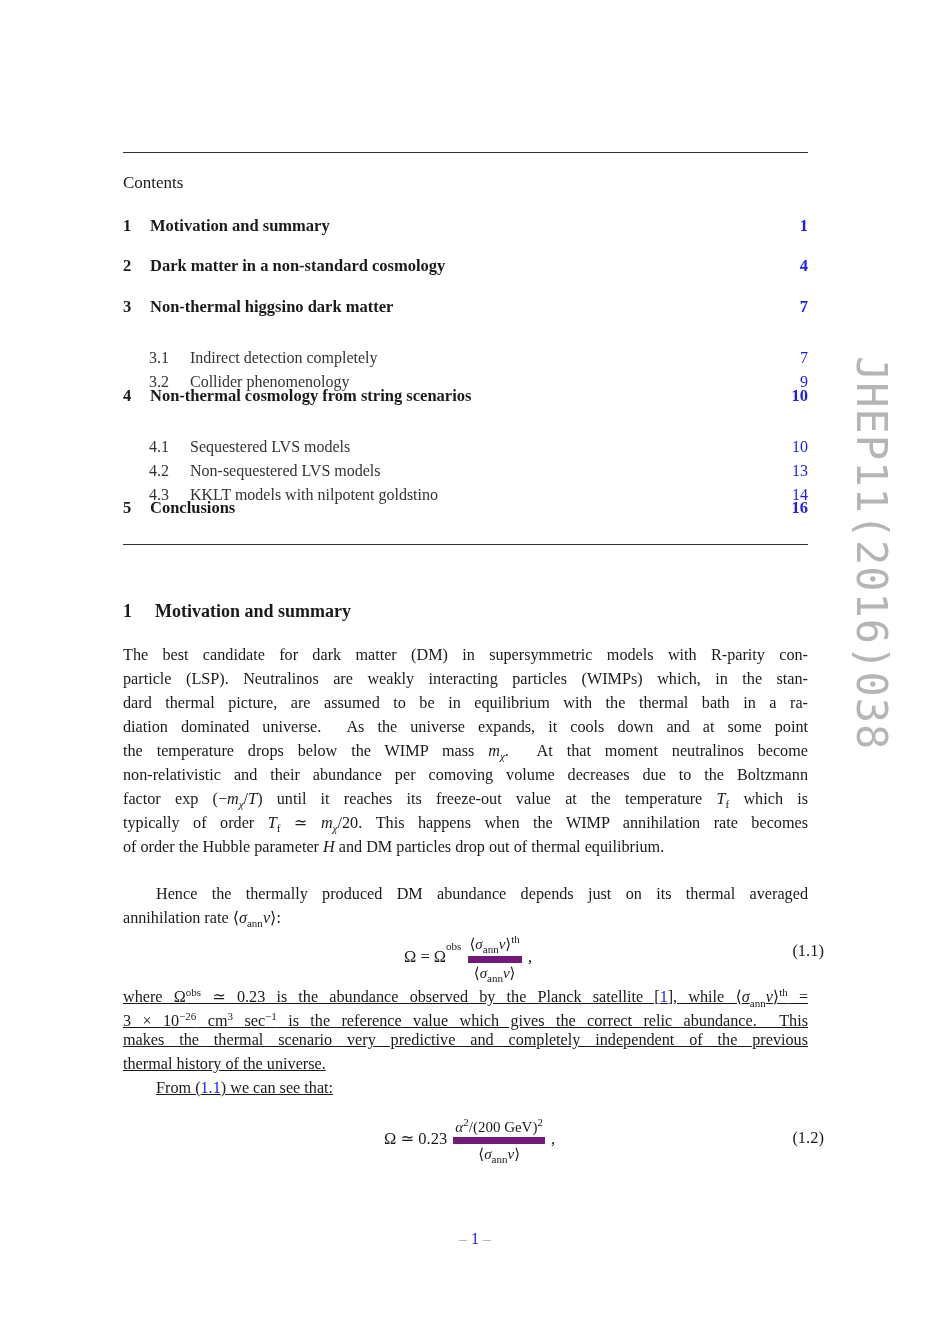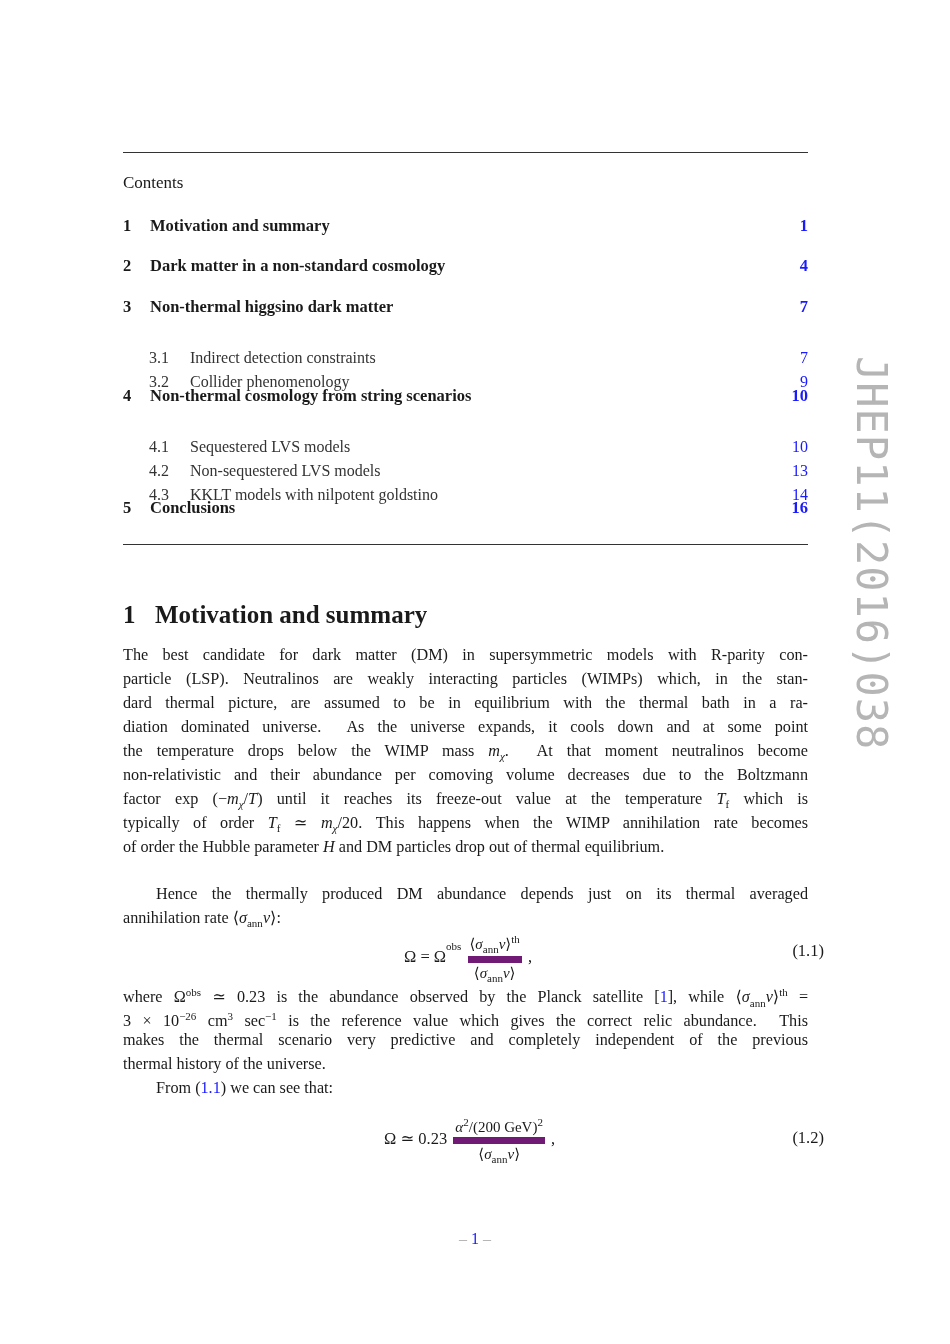--- a/index.html
+++ b/index.html
@@ -13,21 +13,21 @@
   .toc-row .num { position: absolute; left: 0; }
   .toc-row.sub .num { left: 26px; }
   .toc-row .label { position: absolute; left: 27px; }
   .toc-row.sub .label { left: 67px; }
   .toc-row .page { position: absolute; right: 0; color: #1a1aff; }
   .jhep { position: absolute; left: 848px; top: 356px; width: 60px; height: 430px; }
   .jhep span { position: absolute; left: 0; top: 0; transform-origin: 0 0;
     transform: translate(48px, 0) rotate(90deg);
     font-family: "DejaVu Sans Mono", "Liberation Mono", monospace; font-size: 42px;
     color: #b5b5b5; letter-spacing: 1px; white-space: nowrap; font-weight: 200; }
-  .sec-heading { position: absolute; left: 123px; top: 601px; font-size: 25px; font-weight: bold; }
+  .sec-heading { position: absolute; left: 123px; top: 601px; font-size: 18px; font-weight: bold; }
   .sec-heading .n { display: inline-block; width: 32px; }
   .para { position: absolute; left: 123px; width: 685px; font-size: 16.2px; line-height: 24px;
           text-align: justify; }
   .para .line { display: block; text-align: justify; text-align-last: justify; white-space: nowrap; height: 24px; }
   .para .line.last { text-align-last: left; }
   .indent { padding-left: 33px; }
   .cite { color: #1a1aff; }
   .eq { position: absolute; left: 139px; width: 685px; font-size: 16.5px; }
   .eq .num { position: absolute; right: 0; }
   .frac { display: inline-block; vertical-align: middle; text-align: center; margin: 0 2px; }
@@ -56,21 +56,21 @@
       <span class="label">Dark matter in a non-standard cosmology</span>
       <span class="page">4</span>
     </div>
     <div class="toc-row sec" style="top: 297px;">
       <span class="num">3</span>
       <span class="label">Non-thermal higgsino dark matter</span>
       <span class="page">7</span>
     </div>
     <div class="toc-row sub" style="top: 321px;">
       <span class="num">3.1</span>
-      <span class="label">Indirect detection constraints</span>
+      <span class="label">Indirect detection completely</span>
       <span class="page">7</span>
     </div>
     <div class="toc-row sub" style="top: 345px;">
       <span class="num">3.2</span>
       <span class="label">Collider phenomenology</span>
       <span class="page">9</span>
     </div>
     <div class="toc-row sec" style="top: 386px;">
       <span class="num">4</span>
       <span class="label">Non-thermal cosmology from string scenarios</span>
@@ -128,21 +128,21 @@
 <div class="eq" style="top:927px; height:46px;">
   <span style="position:absolute; left:265px; top:6px;">Ω = Ω<sup style="position:relative;top:-6px;">obs</sup>
     <span class="frac">
       <span class="top">⟨<i>σ</i><sub>ann</sub><i>v</i>⟩<sup>th</sup></span>
       <span class="bot">⟨<i>σ</i><sub>ann</sub><i>v</i>⟩</span>
     </span> ,
   </span>
   <span class="num" style="top:14px;">(1.1)</span>
 </div>
 
-<div class="para" style="top:980px;">
+<div class="para" style="top:980px;text-decoration:underline;">
   <span class="line">where Ω<sup>obs</sup> ≃ 0.23 is the abundance observed by the Planck satellite [<a class="cite">1</a>], while ⟨<i>σ</i><sub>ann</sub><i>v</i>⟩<sup>th</sup> =</span>
   <span class="line">3 × 10<sup>−26</sup> cm<sup>3</sup> sec<sup>−1</sup> is the reference value which gives the correct relic abundance.&nbsp; This</span>
   <span class="line">makes the thermal scenario very predictive and completely independent of the previous</span>
   <span class="line last">thermal history of the universe.</span>
   <span class="line last indent">From (<a class="cite">1.1</a>) we can see that:</span>
 </div>
 
 <div class="eq" style="top:1112px; height:50px;">
   <span style="position:absolute; left:245px; top:4px;"><span>Ω ≃ 0.23</span>
     <span class="frac">

